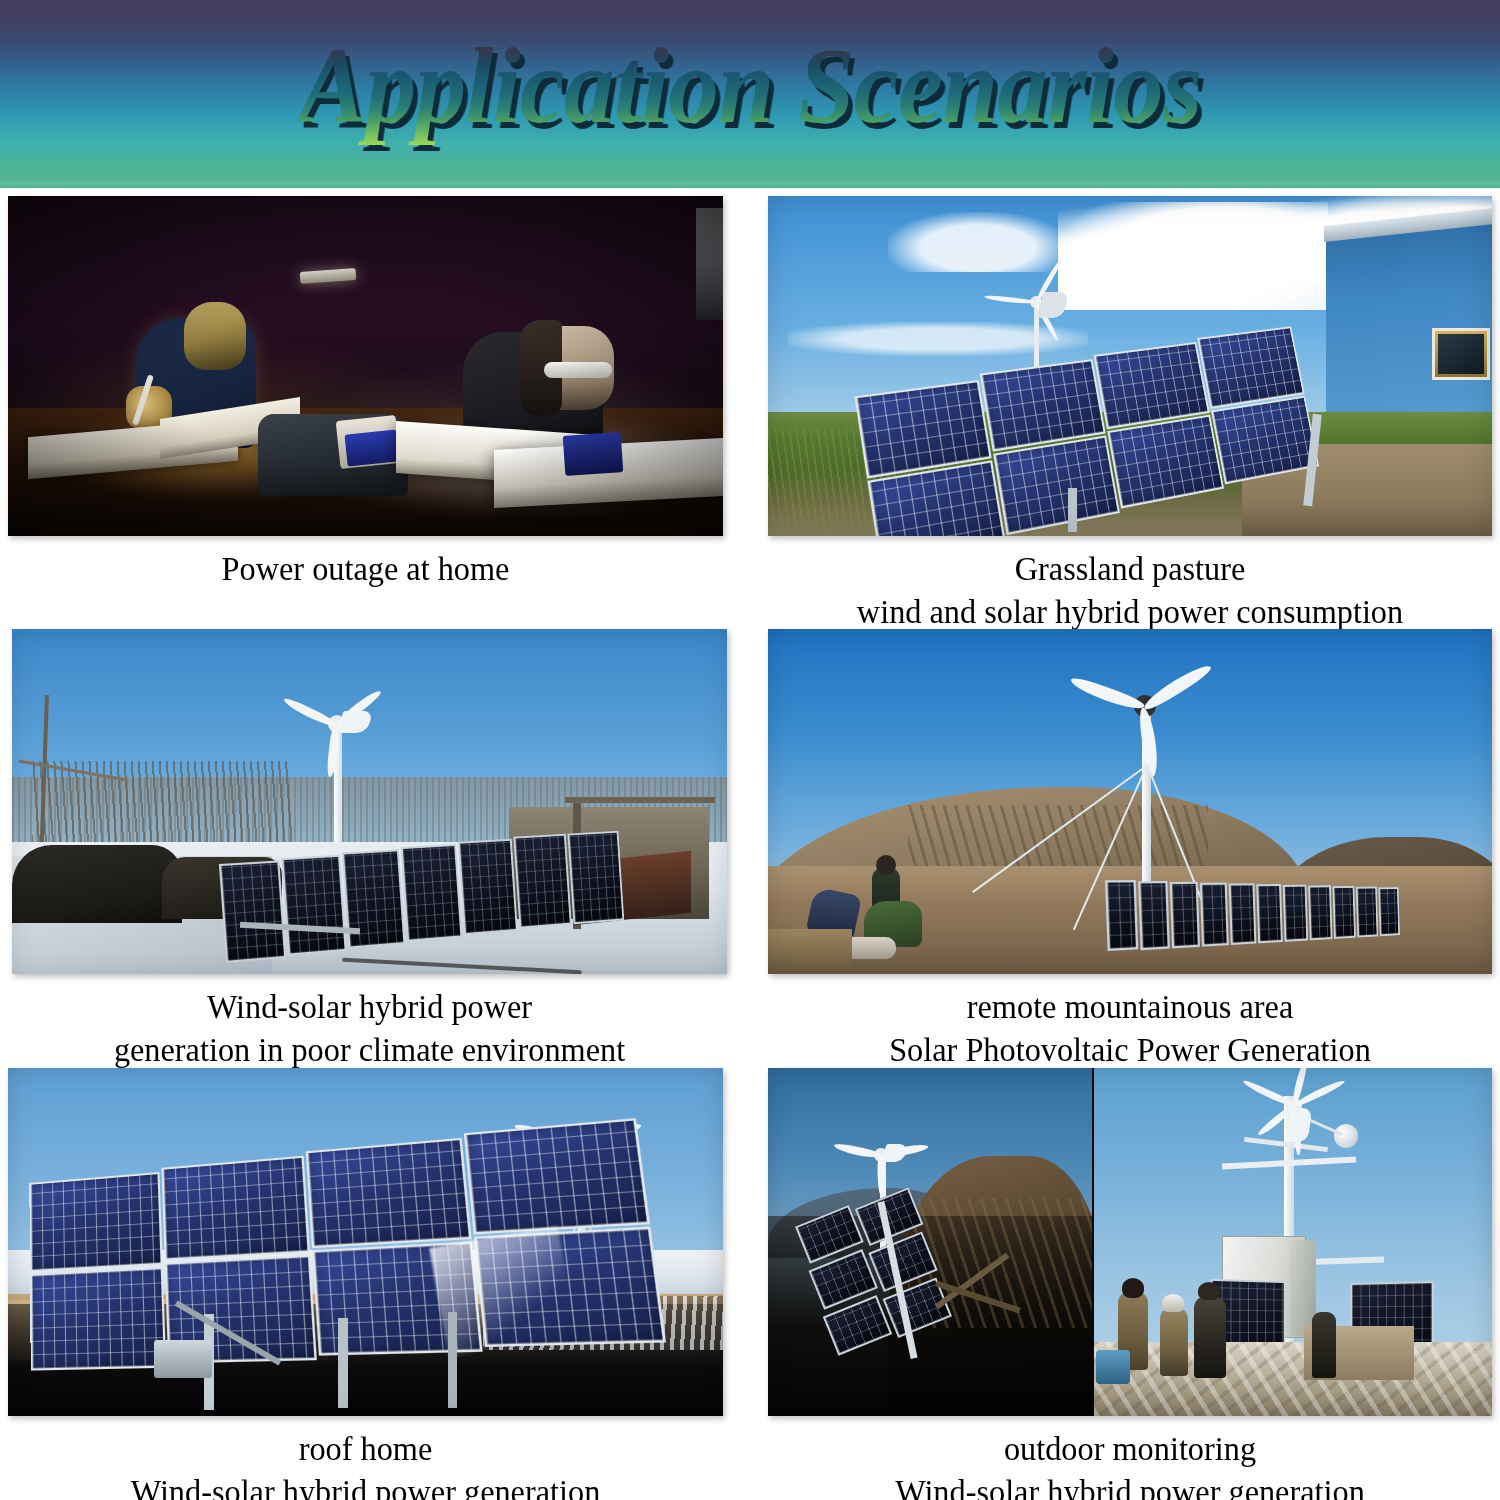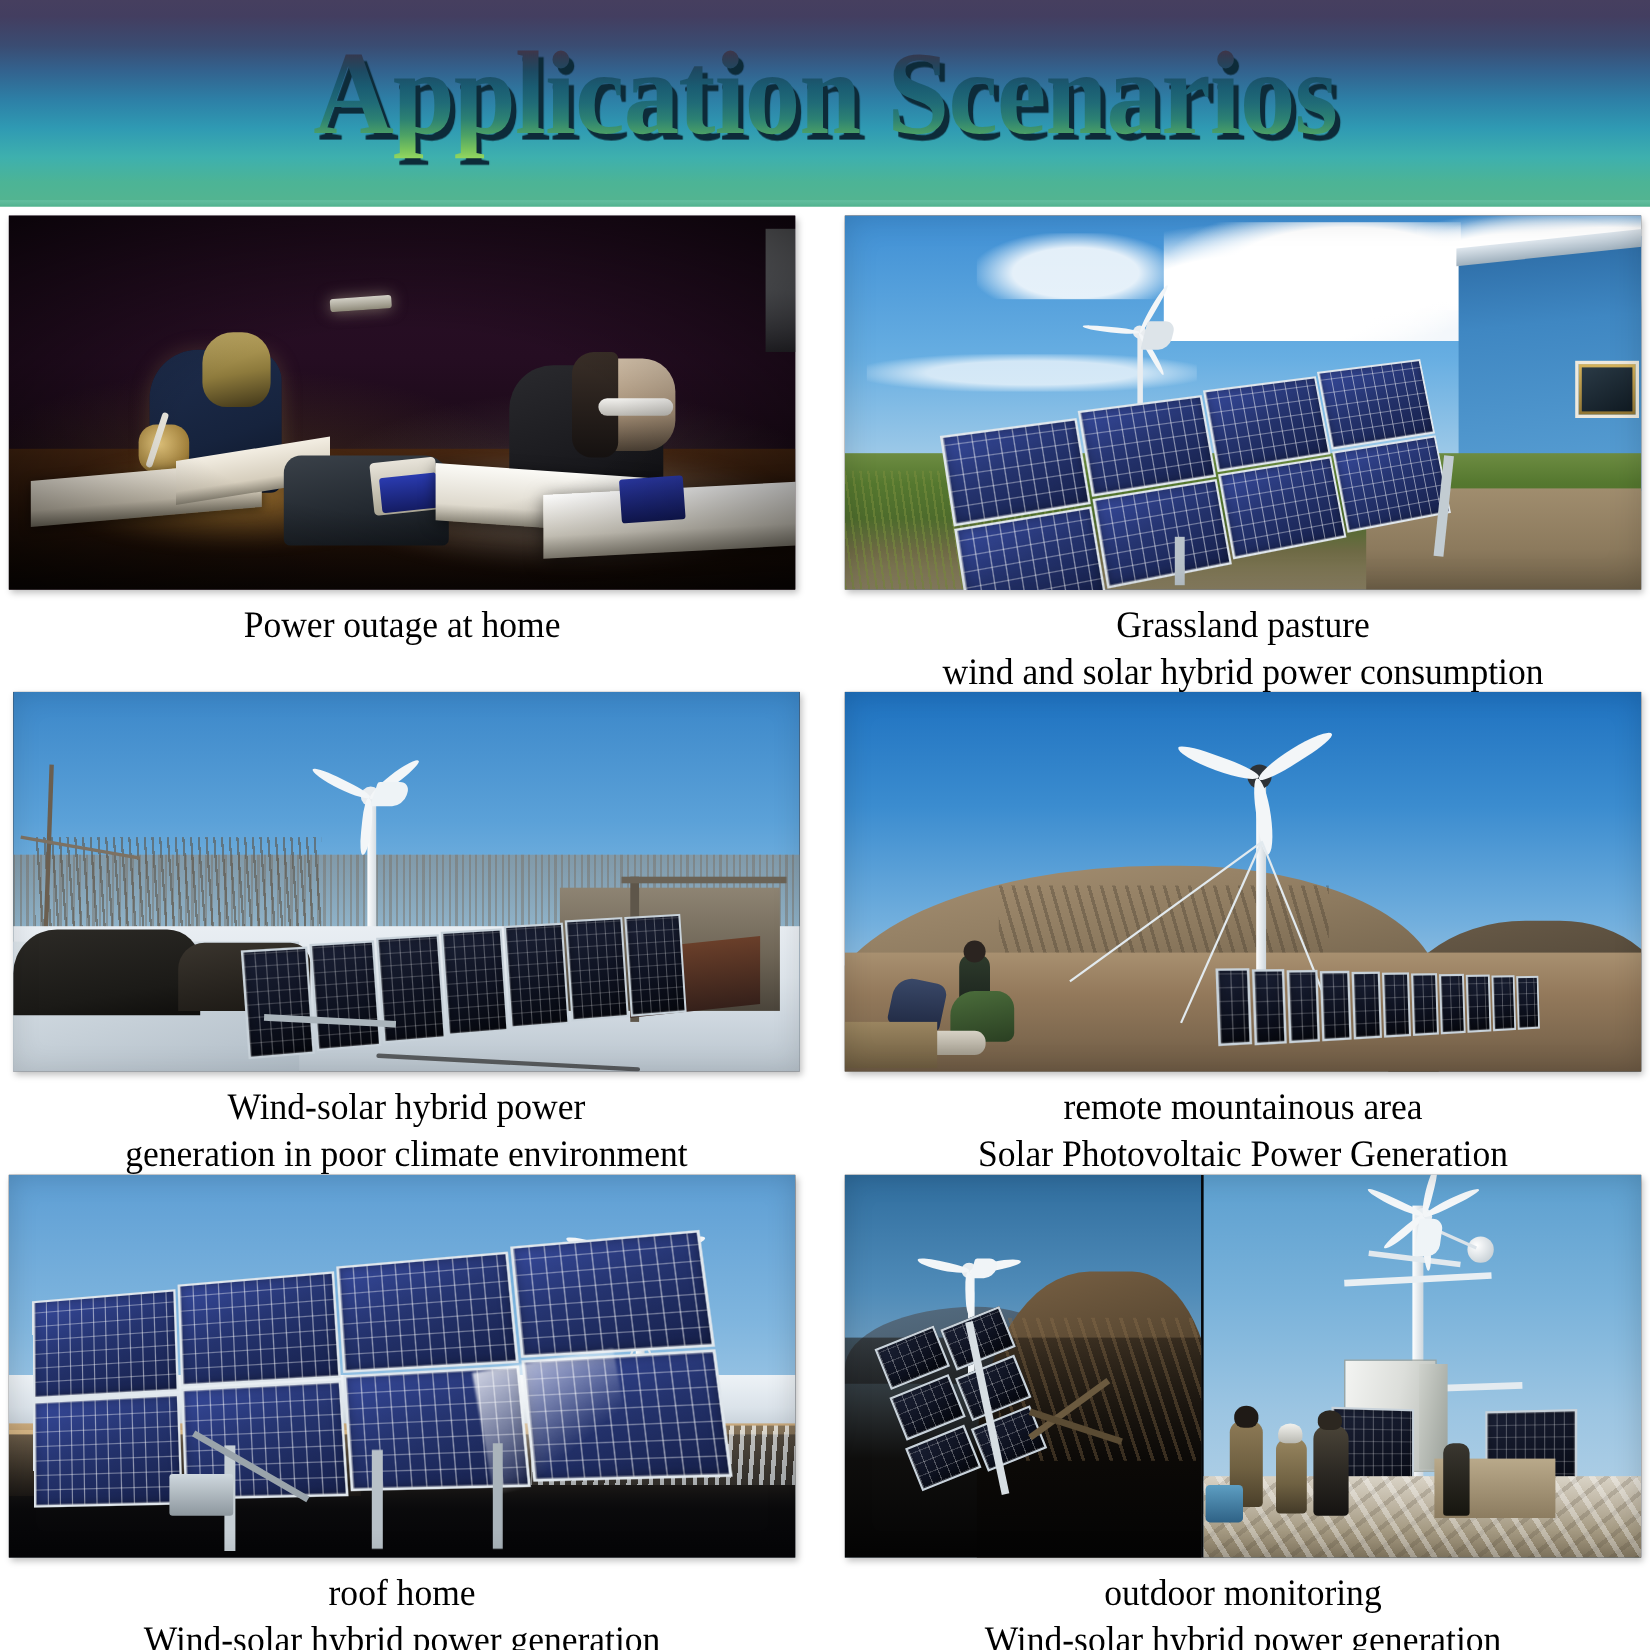--- a/index.html
+++ b/index.html
@@ -24,20 +24,21 @@
   }
   .header-underline {
     position: absolute; left: 0; bottom: 0;
     width: 1500px; height: 6px;
     background: linear-gradient(180deg, #63c0a0 0%, #58b795 60%, #4fb18c 100%);
   }
   .title-wrap {
     position: absolute;
     left: 0; right: 0; top: 26px;
     text-align: center;
+    font-style: italic;
   }
   .title {
     display: inline-block;
     font-family: "Liberation Serif", "DejaVu Serif", serif;
     font-weight: bold;
     font-size: 108px;
     line-height: 1.12;
     letter-spacing: -1px;
     transform: scaleX(0.94);
     background-image: linear-gradient(180deg,

